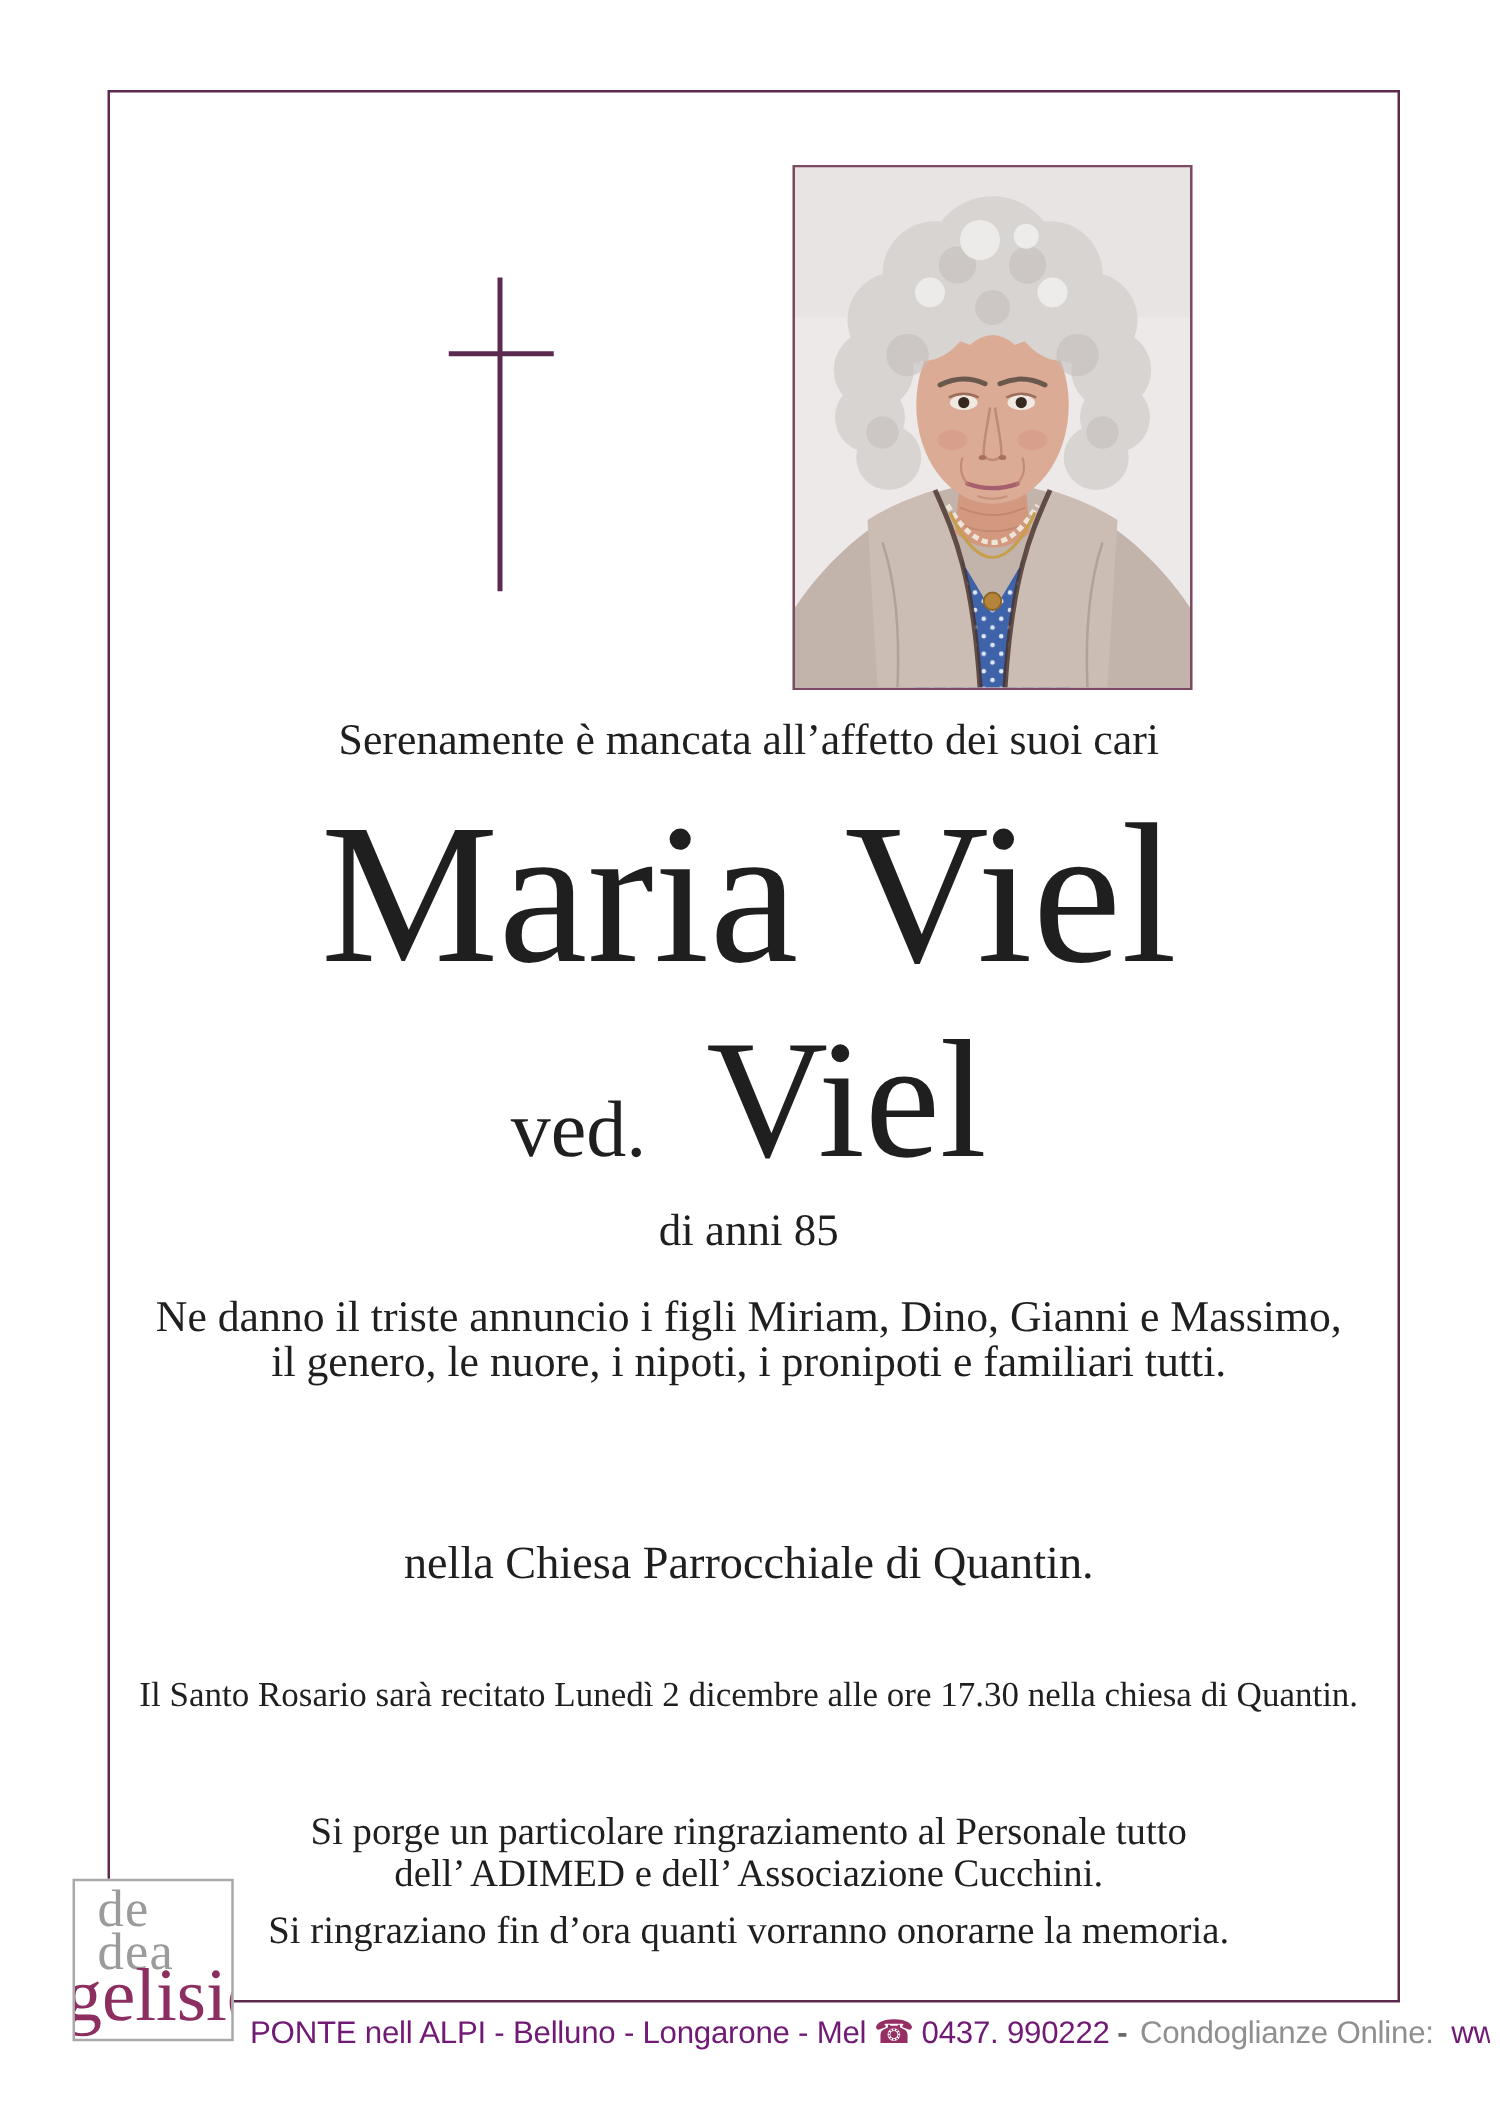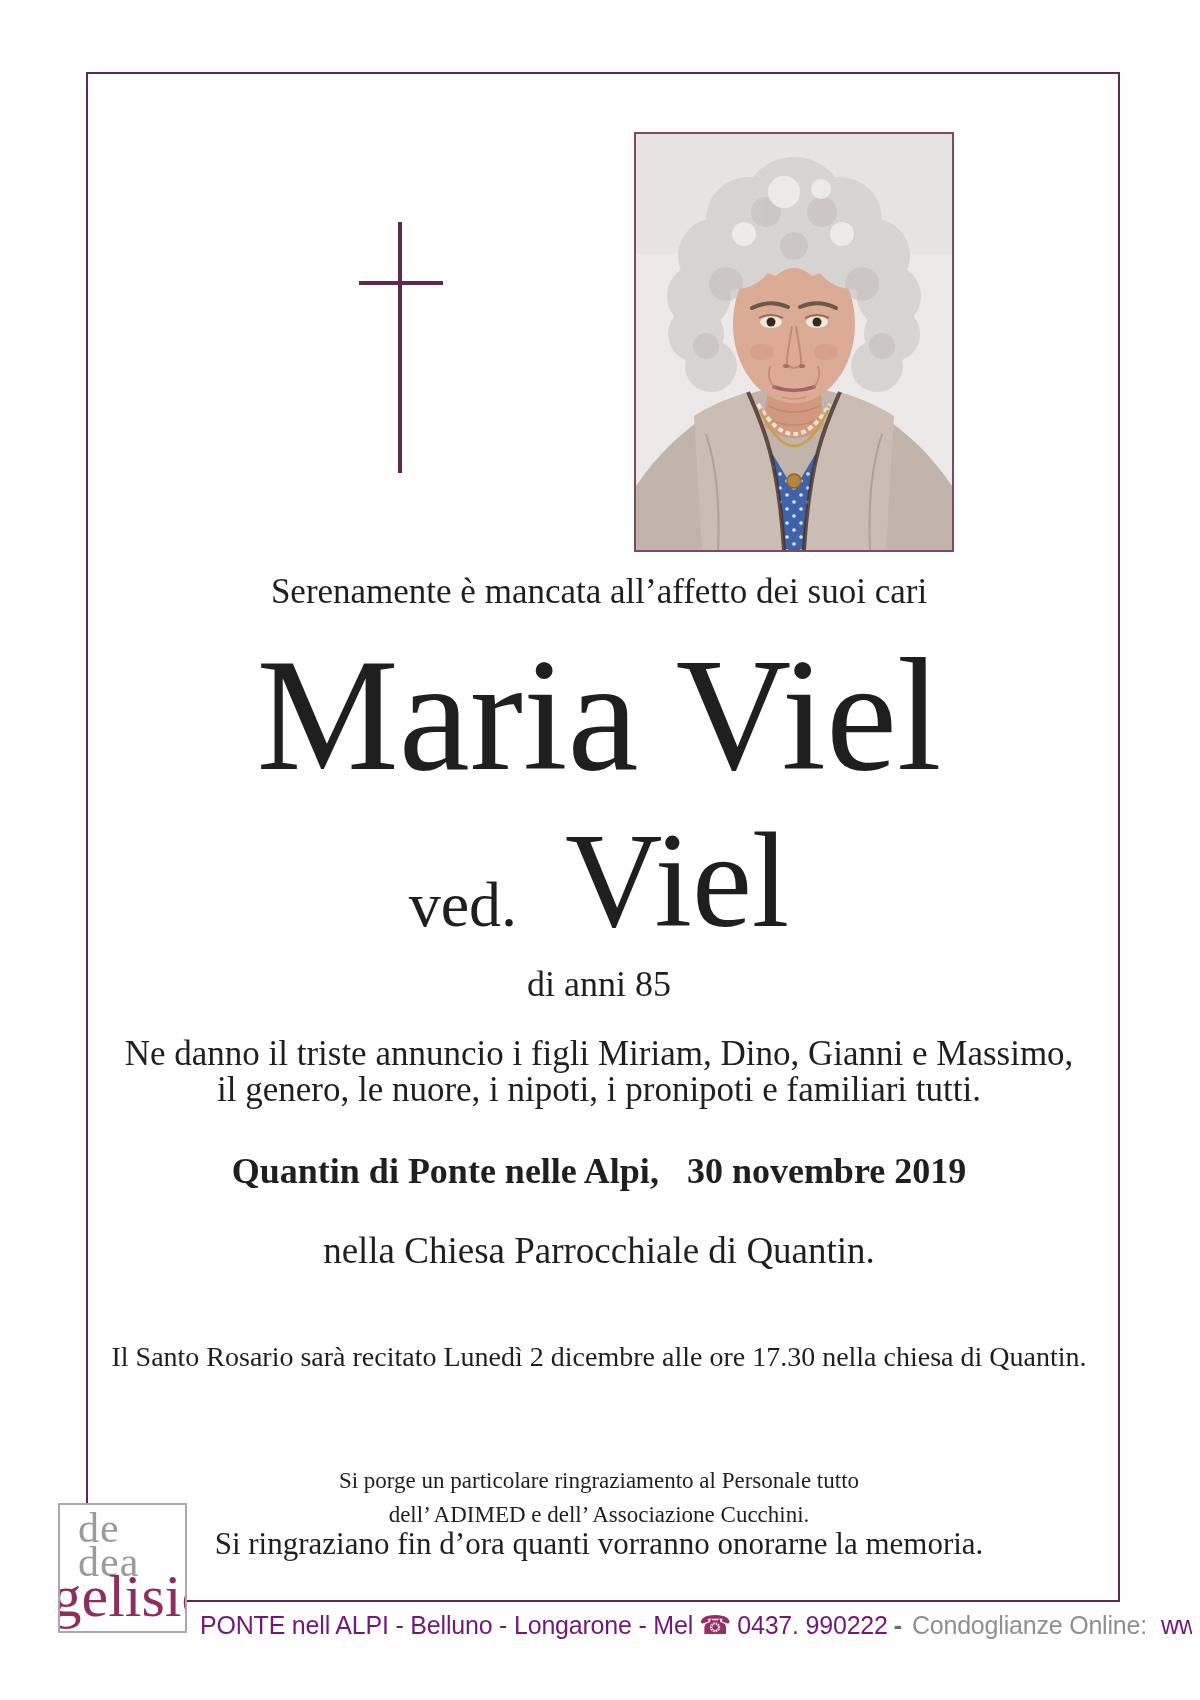--- a/index.html
+++ b/index.html
@@ -21,21 +21,21 @@
   .name{top:635px;font-size:160px;line-height:160px;font-weight:normal;margin:0;}
   .vedline{top:813px;font-size:135px;line-height:135px;}
   .ved{font-size:64px;margin-right:48px;}
   .age{top:966px;font-size:36px;line-height:36px;}
   .announce{top:1036px;font-size:35px;line-height:36px;}
   .dateline{top:1153px;font-size:36px;line-height:36px;font-weight:bold;}
   .datespace{display:inline-block;width:28px;}
   .esequie{top:1233px;font-size:37px;line-height:36px;}
   .rosario{top:1343px;font-size:28px;line-height:28px;}
   .nonfiori{top:1405px;font-size:26px;line-height:26px;}
-  .siporge{top:1448px;font-size:23px;line-height:34px;margin-top:16px;}
+  .siporge{top:1448px;font-size:31px;line-height:34px;}
   .memoria{top:1528px;font-size:31px;line-height:31px;}
   
   .logo-box{position:absolute;left:58px;top:1503px;width:129px;height:130px;background:#ffffff;
             border:2px solid #a9a9a9;box-sizing:border-box;display:flex;flex-direction:column;
             align-items:center;justify-content:flex-start;overflow:hidden;padding-left:18px;}
   .logo-l1{font-size:42px;line-height:34px;color:#9b9b9b;letter-spacing:1px;margin-top:6px;}
   .logo-l2{font-size:60px;line-height:38px;color:#8c2f60;letter-spacing:0px;margin-top:-2px;}
   .logo-tag{font-size:9px;line-height:10px;color:#8f8f8f;letter-spacing:3.5px;margin-top:16px;
             font-family:"Liberation Sans", sans-serif;}
   
@@ -156,23 +156,20 @@
     <span class="ved">ved.</span><span>Viel</span>
   </div>
 
   <div class="line age">di anni 85</div>
 
   <div class="line announce">
     <div>Ne danno il triste annuncio i figli Miriam, Dino, Gianni e Massimo,</div>
     <div>il genero, le nuore, i nipoti, i pronipoti e familiari tutti.</div>
   </div>
 
-  <div class="line dateline">
-    <span>Quantin di Ponte nelle Alpi,</span><span class="datespace"></span><span>30 novembre 2019</span>
-  </div>
 
   <div class="line esequie">
     <div>nella Chiesa Parrocchiale di Quantin.</div>
   </div>
 
   <div class="line rosario">Il Santo Rosario sarà recitato Lunedì 2 dicembre alle ore 17.30 nella chiesa di Quantin.</div>
 
 
   <div class="line siporge">
     <div>Si porge un particolare ringraziamento al Personale tutto</div>

